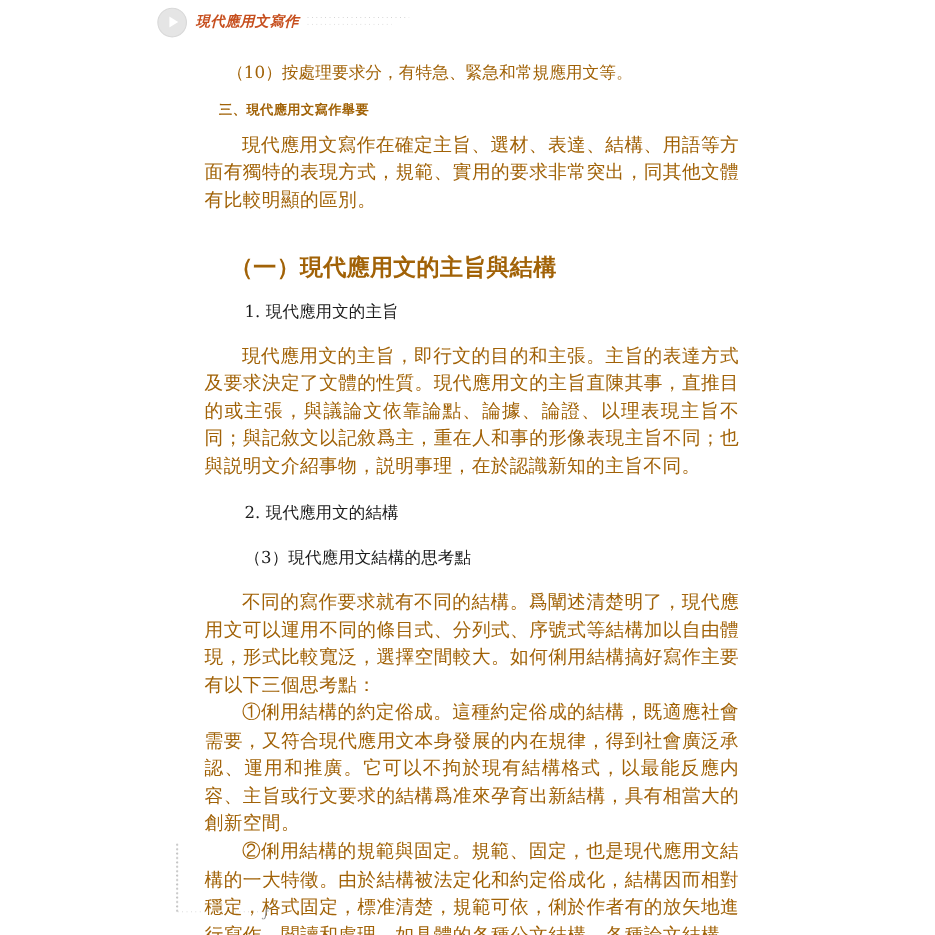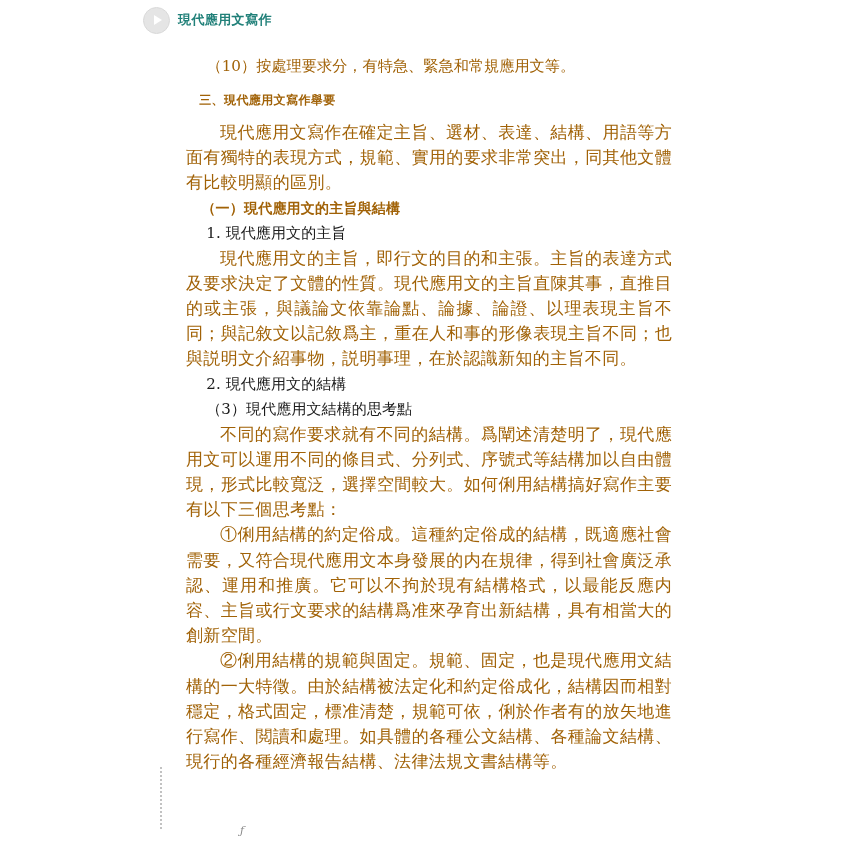--- a/index.html
+++ b/index.html
@@ -51,23 +51,24 @@
     height: 0;
     border-left: 8px solid #ffffff;
     border-top: 5px solid transparent;
     border-bottom: 5px solid transparent;
     margin-left: 3px;
   }
   .header-title {
     margin-left: 8px;
     font-family: "DejaVu Serif", "Liberation Serif", serif;
     font-weight: bold;
+    font-style: italic;
     font-size: 13px;
     letter-spacing: 0.4px;
-    color: #0f766e;
+    color: #c2410c;
     white-space: nowrap;
   }
   .header-dots {
     margin-left: 6px;
     display: flex;
     flex-direction: column;
     justify-content: center;
     gap: 4px;
     padding-bottom: 2px;
   }
@@ -112,36 +113,37 @@
     font-weight: bold;
     margin: 0;
     text-indent: 1.1em;
     letter-spacing: 0.4px;
   }
   .heading.major {
     margin-top: 9px;
     margin-bottom: 7px;
   }
   .heading.sub {
-    font-size: 14px;
+    font-size: 21px;
     letter-spacing: 0.2px;
+    margin-top: 34px;
   }
 
   .para {
     font-size: 17px;
     line-height: 25.2px;
     margin: 0;
     text-indent: 2em;
     letter-spacing: 0.02em;
   }
 
   .minor {
     font-size: 15px;
     line-height: 25px;
-    margin: 0;
+    margin: 16px;
     text-indent: 1.35em;
     letter-spacing: 0.1px;
   }
 
   
   .corner-ornament {
     position: absolute;
     left: 160px;
     top: 766px;
     width: 88px;

